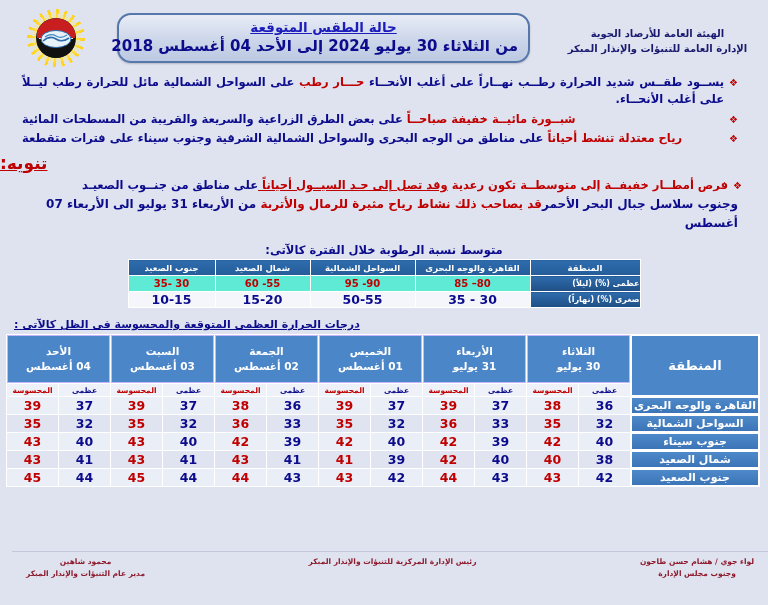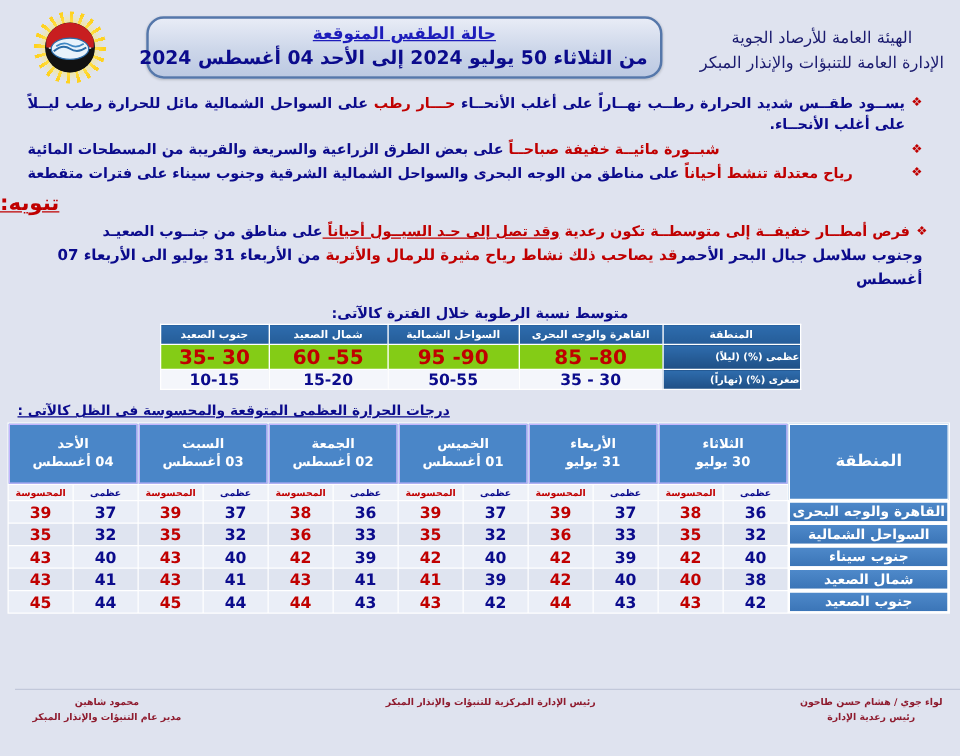--- a/index.html
+++ b/index.html
@@ -20,22 +20,22 @@
     align-items: center;
     height: 72px;
     padding: 4px 8px 0 8px;
     flex-direction: row-reverse;
     justify-content: center;
     margin-left: 12px;
   }
   .org-block {
     text-align: center;
     color: #1a1a6e;
-    font-weight: normal;
-    font-size: 13px;
+    font-weight: bold;
+    font-size: 10px;
     line-height: 1.55;
     width: 205px;
     padding-top: 6px;
   }
   .title-box {
     width: 413px;
     margin: 0 auto;
     border: 2px solid #5577aa;
     border-radius: 14px;
     background: linear-gradient(180deg,#e8ecf6 0%, #ccd6e9 55%, #bcc9e2 100%);
@@ -146,21 +146,21 @@
     padding: 0;
   }
   table.hum thead th {
     background: linear-gradient(180deg,#2e6cad 0%, #255d99 100%);
     color:#ffffff; font-size:8.5px; font-weight:bold;
   }
   table.hum td.rowhead {
     background: linear-gradient(180deg,#2e6cad 0%, #1f4f85 100%);
     color:#ffffff; font-size:8px; font-weight:bold;text-align:right;
   }
-  table.hum td.valmax { color:#c00000; font-weight:bold; font-size:16px; background:#84cc16; }
+  table.hum td.valmax { color:#c00000; font-weight:bold; font-size:10px; background:#5eead4; }
   table.hum td.valmin { color:#0b0b8c; font-weight:bold; font-size:12.5px; background:#f4f6fb; }
 
   
   .temp-caption {
     text-align:left; color:#0b0b8c; font-weight:bold; font-size:11px;
     text-decoration: underline; margin: 10px 14px 3px 0; padding-left: 14px;
   }
   .temp-wrap { padding: 0 8px; }
   table.temp {
     border-collapse: separate;
@@ -220,21 +220,21 @@
         <path d="M3 28 A20 20 0 0 0 41 28 L41 23 L3 23 Z" fill="#111111"></path>
         <ellipse cx="22" cy="23" rx="15" ry="8.5" fill="#e8f2fb" stroke="#2b6ca8" stroke-width="1"></ellipse>
         <path d="M9 25 q7 -6 13 -2 q6 4 13 -1" fill="none" stroke="#2b6ca8" stroke-width="1.6"></path>
         <path d="M11 21 q6 -4 11 -1 q5 3 11 -1" fill="none" stroke="#3f87c4" stroke-width="1.3"></path>
       </svg>
     </div>
   </div>
 
   <div class="title-box">
     <div class="title-main">حالة الطقس المتوقعة</div>
-    <div class="title-sub">من  الثلاثاء 50 يوليو 2024 إلى الأحد 04 أغسطس 2024</div>
+    <div class="title-sub">من  الثلاثاء 30 يوليو 2024 إلى الأحد 04 أغسطس 2018</div>
   </div>
 
   <div class="org-block">
     <div>الهيئة العامة للأرصاد الجوية</div>
     <div>الإدارة العامة للتنبؤات والإنذار المبكر</div>
   </div>
 </div>
 
 <div class="bullets">
   <div class="bullet-row">
@@ -442,15 +442,15 @@
 <div class="footer" id="footer-sigs">
     <div class="sig">
       <div class="nm">محمود شاهين</div>
       <div class="ttl">مدير عام التنبؤات والإنذار المبكر</div>
     </div>
     <div class="sig">
       <div class="ttl">رئيس الإدارة المركزية للتنبؤات والإنذار المبكر</div>
     </div>
     <div class="sig">
       <div class="nm">لواء جوي / هشام حسن طاحون</div>
-      <div class="ttl">رئيس رعدية الإدارة</div>
+      <div class="ttl">وجنوب مجلس الإدارة</div>
     </div>
   </div>
 
 </body></html>

